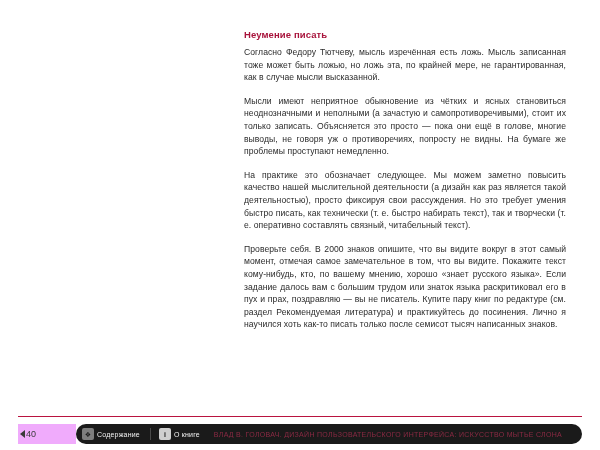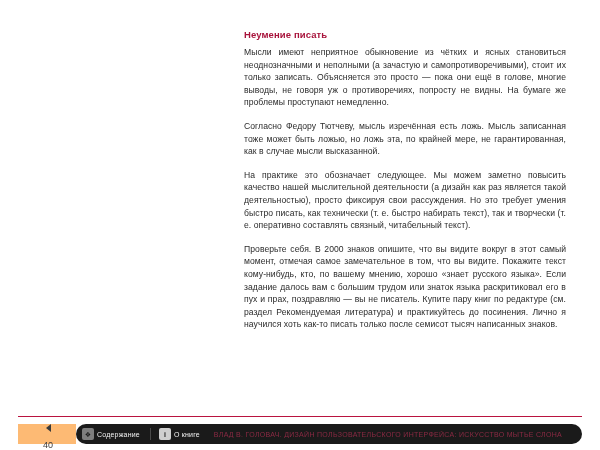--- a/index.html
+++ b/index.html
@@ -60,26 +60,25 @@
     position: absolute;
     left: 18px;
     top: 8px;
     height: 20px;
     width: 564px;
     display: flex;
     align-items: stretch;
   }
   .page-num-zone {
     width: 58px;
-    background: #fdba74;
+    background: #f0abfc;
     display: flex;
     align-items: center;
-    gap: 8px;
+    gap: 1px;
     padding-left: 2px;
-    flex-direction: column;
   }
   .arrow-left {
     width: 0; height: 0;
     border-top: 4px solid transparent;
     border-bottom: 4px solid transparent;
     border-right: 5px solid #3a3a3a;
   }
   .page-num {
     color: #3a3a3a;
     font-size: 9px;
@@ -139,22 +138,22 @@
     margin-right: 8px;
   }
 </style>
 </head>
 <body>
 
 <div class="page">
 
   <div class="content">
     <h2 class="heading">Неумение писать</h2>
+    <p class="para">Согласно Федору Тютчеву, мысль изречённая есть ложь. Мысль записанная тоже может быть ложью, но ложь эта, по крайней мере, не гарантированная, как в случае мысли высказанной.</p>
     <p class="para">Мысли имеют неприятное обыкновение из чётких и ясных становиться неоднозначными и неполными (а зачастую и самопротиворечивыми), стоит их только записать. Объясняется это просто — пока они ещё в голове, многие выводы, не говоря уж о противоречиях, попросту не видны. На бумаге же проблемы проступают немедленно.</p>
-    <p class="para">Согласно Федору Тютчеву, мысль изречённая есть ложь. Мысль записанная тоже может быть ложью, но ложь эта, по крайней мере, не гарантированная, как в случае мысли высказанной.</p>
     <p class="para">На практике это обозначает следующее. Мы можем заметно повысить качество нашей мыслительной деятельности (а дизайн как раз является такой деятельностью), просто фиксируя свои рассуждения. Но это требует умения быстро писать, как технически (т. е. быстро набирать текст), так и творчески (т. е. оперативно составлять связный, читабельный текст).</p>
     <p class="para">Проверьте себя. В 2000 знаков опишите, что вы видите вокруг в этот самый момент, отмечая самое замечательное в том, что вы видите. Покажите текст кому-нибудь, кто, по вашему мнению, хорошо «знает русского языка». Если задание далось вам с большим трудом или знаток языка раскритиковал его в пух и прах, поздравляю — вы не писатель. Купите пару книг по редактуре (см. раздел Рекомендуемая литература) и практикуйтесь до посинения. Лично я научился хоть как-то писать только после семисот тысяч написанных знаков.</p>
   </div>
 
   <div class="footer">
     <div class="footer-line"></div>
     <div class="footer-bar">
 
       <div class="page-num-zone">
         <div class="arrow-left"></div>

